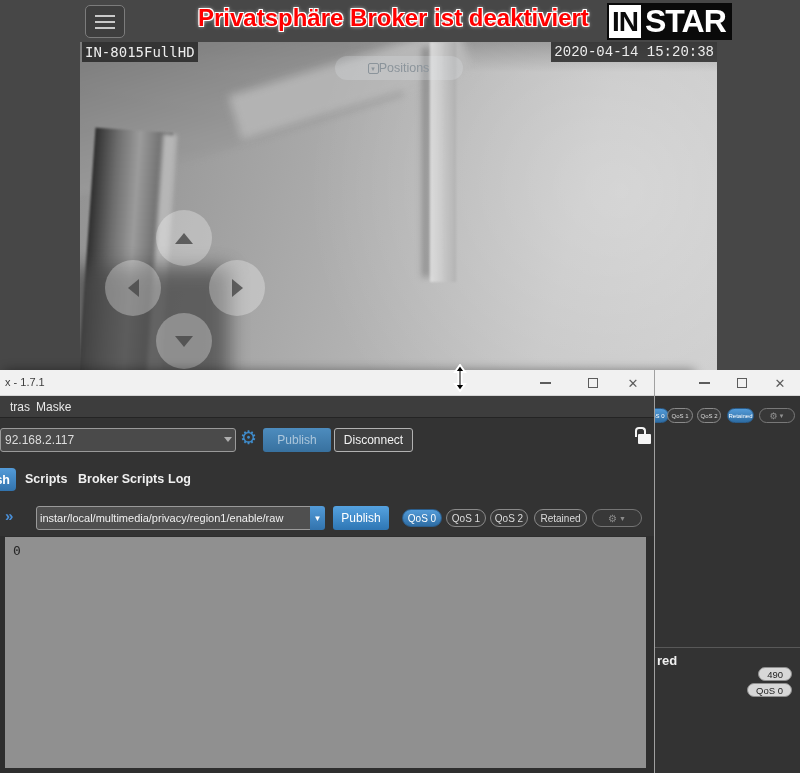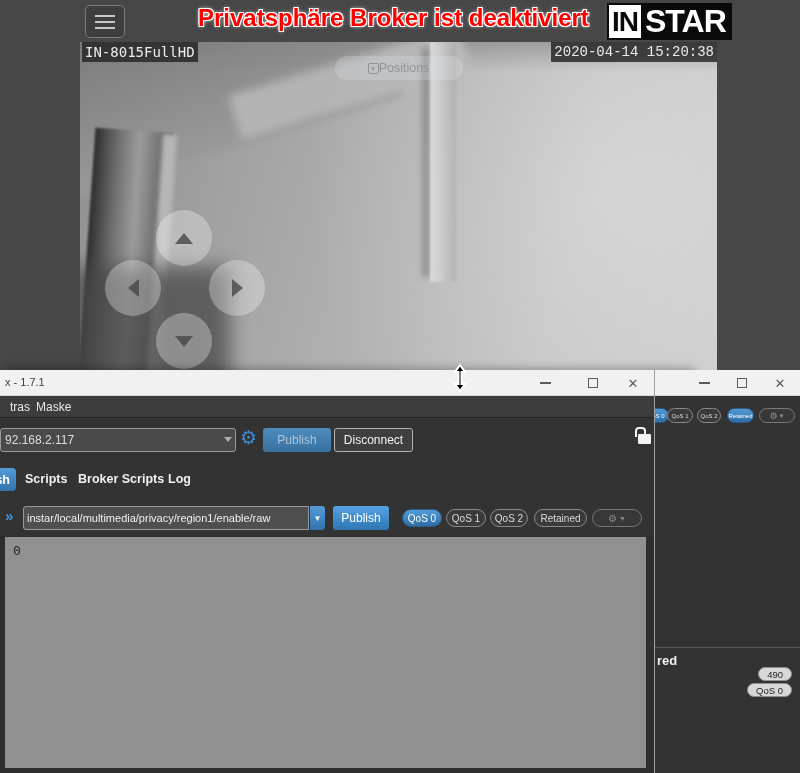--- a/index.html
+++ b/index.html
@@ -60,21 +60,21 @@
   #connect-btn { left:263px; top:10px; width:68px; background:linear-gradient(#4d8cbe,#38719f); color:rgba(255,255,255,0.55); }
   #disconnect-btn { left:334px; top:10px; width:79px; background:#3f3f3f; border:1px solid #b2b2b2; color:#f2f2f2; }
   #lock-icon { position:absolute; left:638px; top:16px; width:13px; height:10px; background:#f4f4f4; border-radius:1px; }
   #lock-icon:before { content:''; position:absolute; left:-3px; top:-7px; width:7px; height:8px; border:2px solid #f4f4f4; border-bottom:none; border-radius:4px 4px 0 0; }
   #tabsrow { left:0; top:92px; right:0; height:40px; background:#333333; }
   #tab-publish { position:absolute; left:-54px; top:6px; width:70px; height:23px; border-radius:4px; background:linear-gradient(#539bd8,#3273ad); color:#ffffff; font-weight:bold; font-size:12.5px; display:flex; align-items:center; justify-content:flex-end; padding-right:6px; cursor:pointer; }
   .tabitem { position:absolute; top:10px; color:#f0f0f0; font-weight:bold; font-size:12.5px; cursor:pointer; white-space:nowrap; }
   #tab-scripts { left:25px; } #tab-broker { left:78px; } #tab-log { left:168px; }
   #pubrow { left:0; top:132px; right:0; height:34px; background:#333333; }
   #pub-chevrons { position:absolute; left:5px; top:5px; color:#4a90d9; font-size:15px; font-weight:bold; cursor:pointer; }
-  #topic-combo { position:absolute; left:23px; top:4px; width:286px; height:24px; background:#4f4f4f; border:1px solid #9a9a9a; border-radius:3px 0 0 3px; color:#f0f0f0; font-size:11px; line-height:22px; padding:0 3px; white-space:nowrap; overflow:hidden; cursor:text; }
+  #topic-combo { position:absolute; left:36px; top:4px; width:286px; height:24px; background:#4f4f4f; border:1px solid #9a9a9a; border-radius:3px 0 0 3px; color:#f0f0f0; font-size:11px; line-height:22px; padding:0 3px; white-space:nowrap; overflow:hidden; cursor:text; }
   #topic-dd { position:absolute; left:310px; top:4px; width:15px; height:24px; background:linear-gradient(#539bd8,#3273ad); border-radius:0 3px 3px 0; display:flex; align-items:center; justify-content:center; color:#fff; font-size:8px; cursor:pointer; }
   #publish-btn { left:333px; top:4px; width:56px; background:linear-gradient(#55a2e0,#2e76b4); color:#ffffff; }
   .pill { position:absolute; top:7px; height:18px; border-radius:9px; font-size:10px; display:flex; align-items:center; justify-content:center; cursor:pointer; white-space:nowrap; }
   .pill-on { background:linear-gradient(#539bd8,#2e6da4); color:#ffffff; border:1px solid #2a5d8c; }
   .pill-off { background:#3a3a3a; color:#dcdcdc; border:1px solid #8a8a8a; }
   #qos0-pill { left:402px; width:40px; } #qos1-pill { left:446px; width:40px; }
   #qos2-pill { left:490px; width:38px; } #retained-pill { left:534px; width:53px; }
   #gear-pill { left:592px; width:50px; opacity:.75; gap:2px; color:#a9a9a9; }
   #payload { position:absolute; left:5px; top:167px; width:641px; height:231px; background:#909090; color:#262626; font-family:"DejaVu Sans Mono",monospace; font-size:13px; padding:6px 8px; cursor:text; }
 

